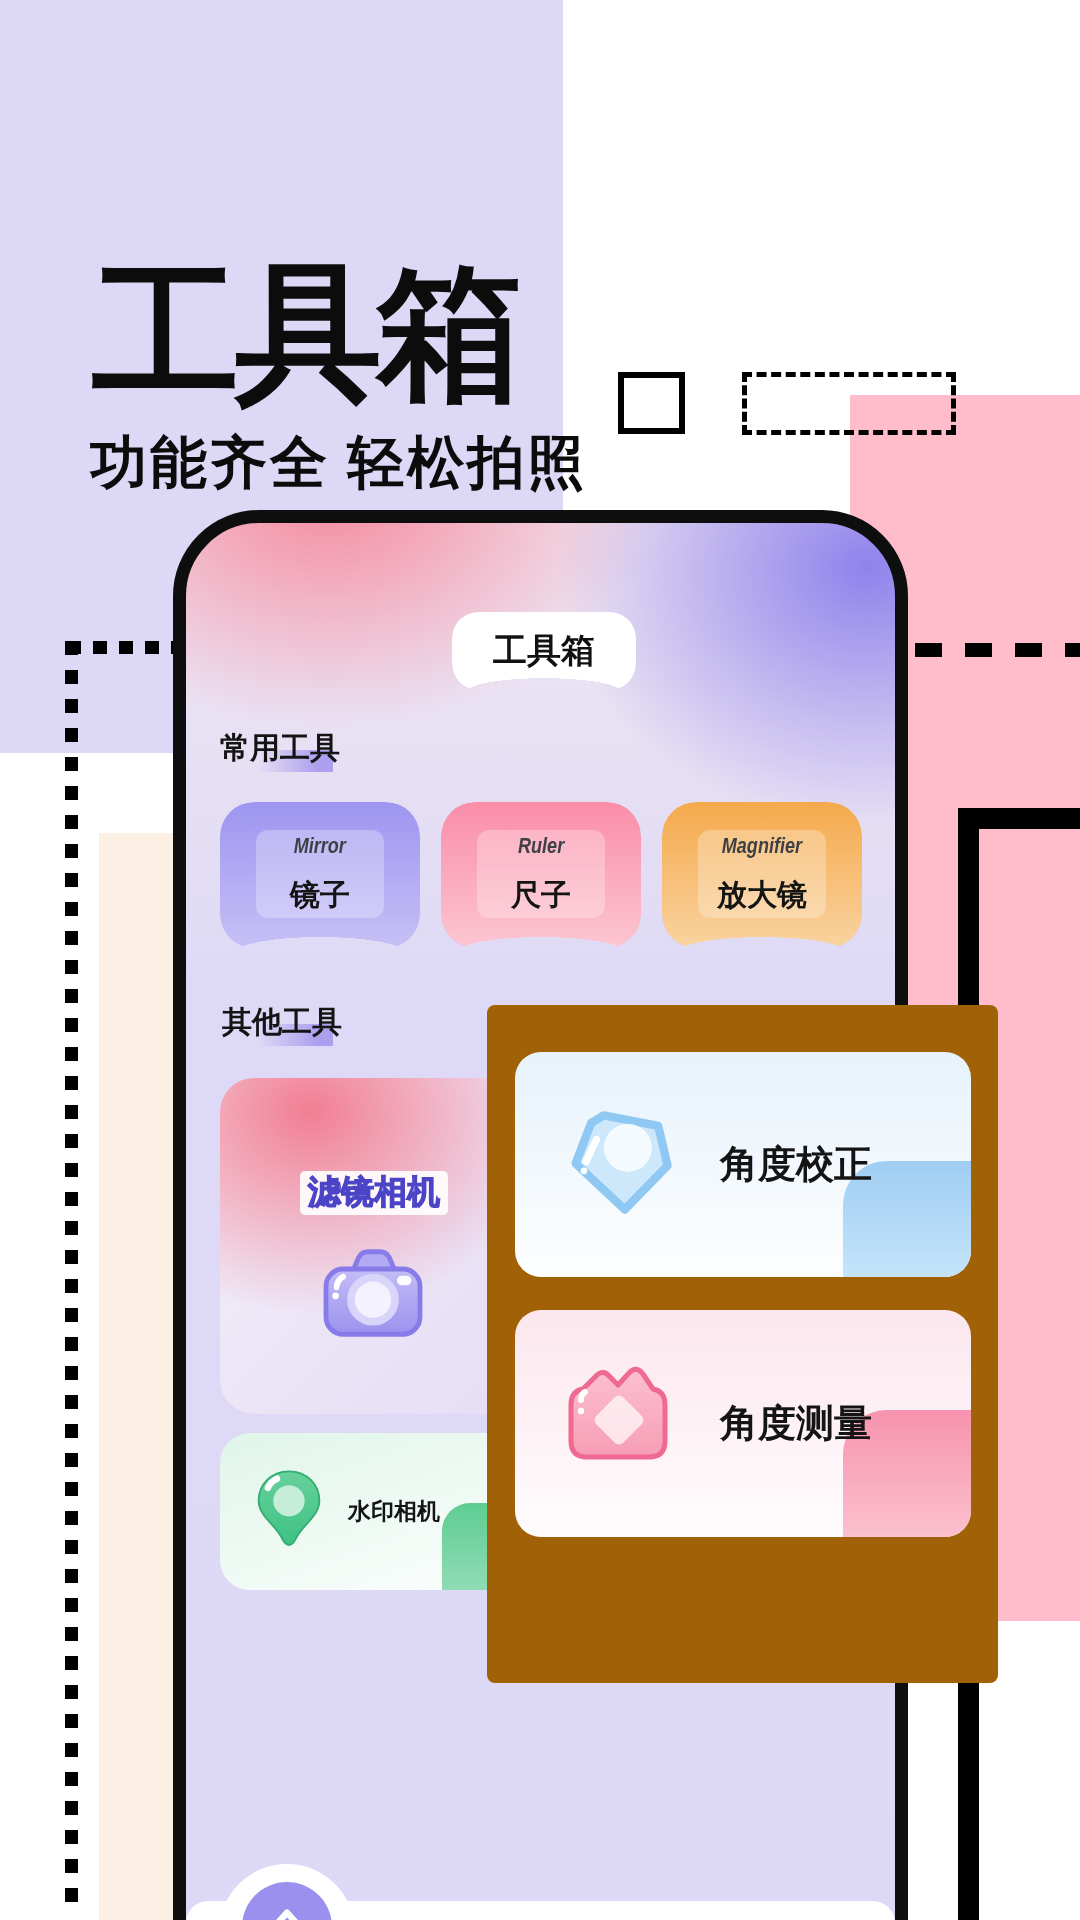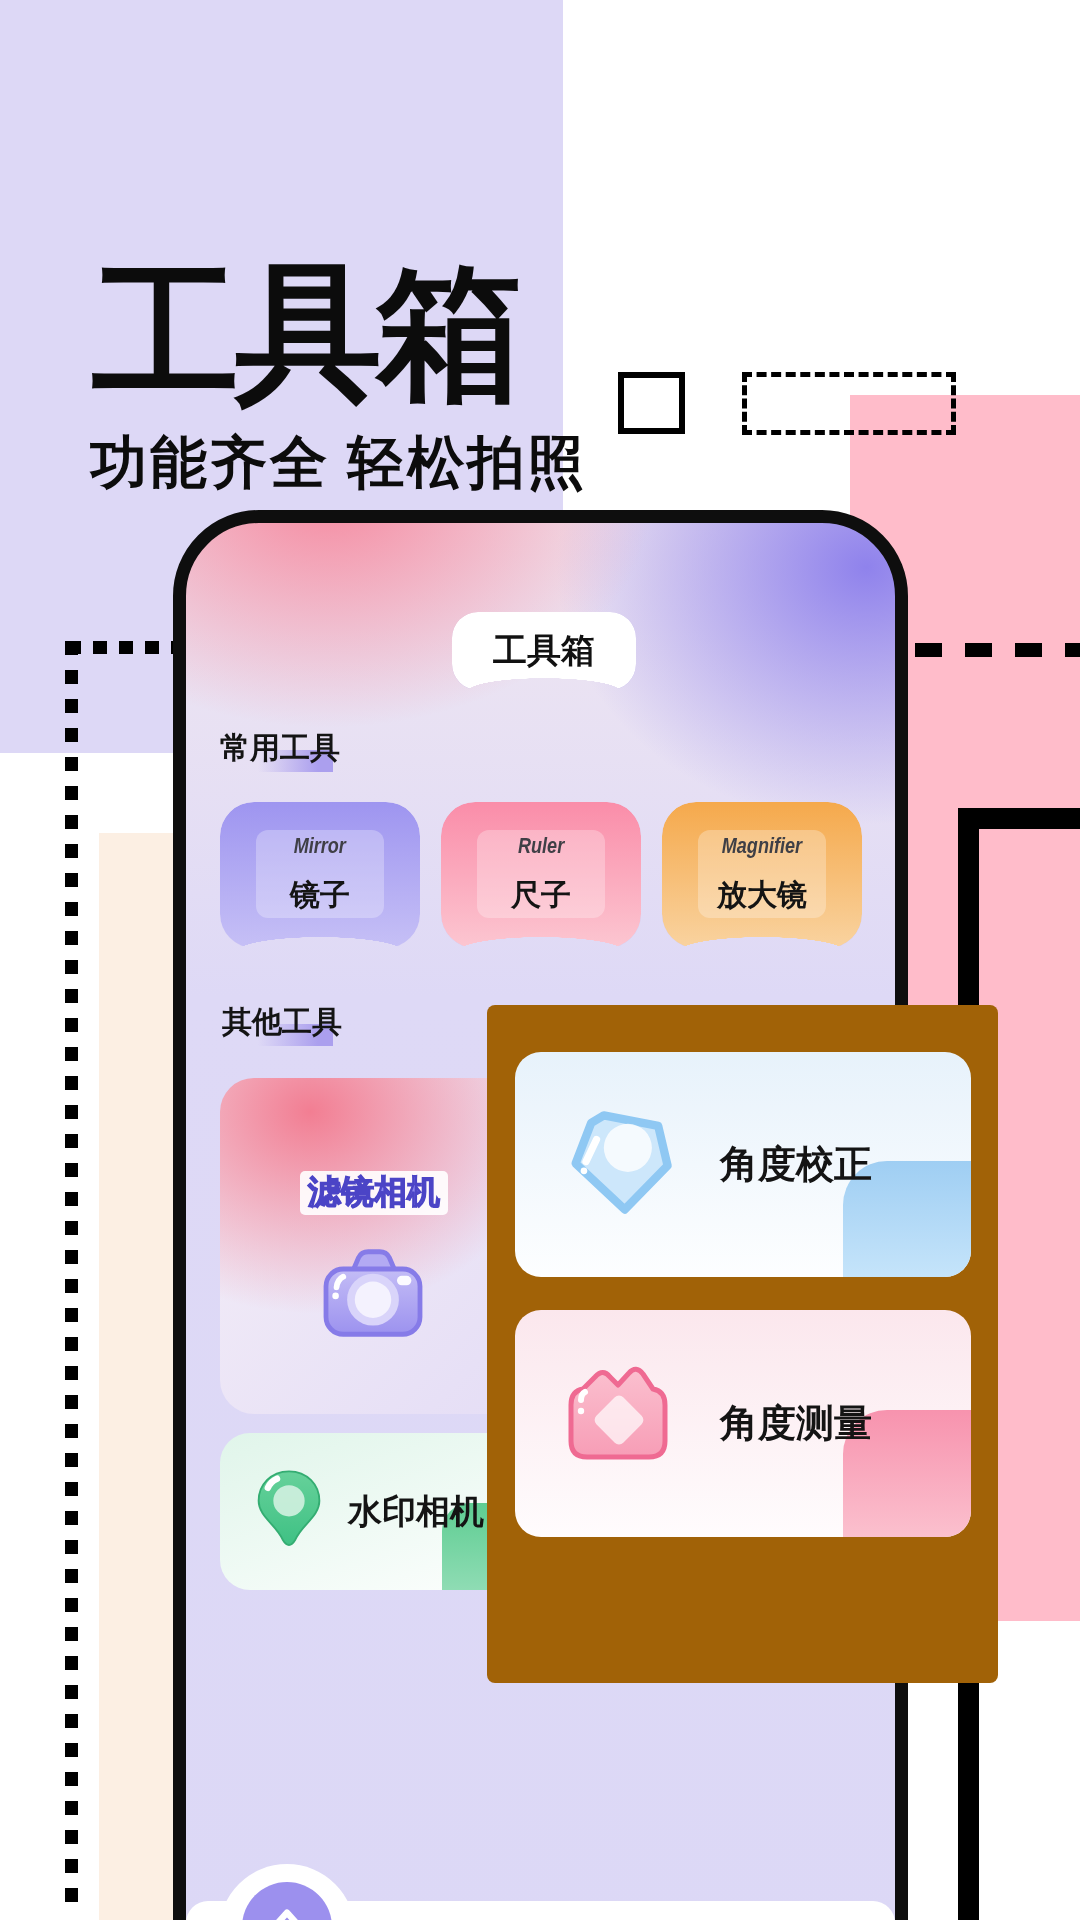--- a/index.html
+++ b/index.html
@@ -74,21 +74,21 @@
   .filter-label{font-size:33px;font-weight:bold;color:#8a84ec;-webkit-text-stroke:1.3px #4b44c6;white-space:nowrap;}
   .filter-cam-icon{position:absolute;left:100px;top:168px;width:106px;height:94px;}
 
   
   .wm-card{left:34px;top:910px;width:646px;height:157px;border-radius:30px;overflow:hidden;cursor:pointer;
     background:linear-gradient(160deg,#e0f5ea 0%,#ffffff 75%);}
   .wm-accent{position:absolute;left:222px;top:70px;width:160px;height:87px;border-radius:28px 0 0 0;
     background:linear-gradient(180deg,#5ecd92 0%,#8fdcb4 100%);}
   .wm-pin{position:absolute;left:34px;top:33px;width:70px;height:88px;}
   .wm-label{position:absolute;left:128px;top:0;bottom:0;display:flex;align-items:center;
-    font-size:34px;font-weight:bold;color:#141414;white-space:nowrap;}
+    font-size:23px;font-weight:bold;color:#141414;white-space:nowrap;}
 
   
   .bottom-bar{left:0px;top:1378px;width:709px;height:122px;background:#fff;border-radius:22px 22px 0 0;}
   .home-bump{left:33px;top:1341px;width:136px;height:136px;border-radius:50%;background:#fff;}
   .home-btn{left:56px;top:1359px;width:90px;height:90px;border-radius:50%;background:#9c90ee;cursor:pointer;
     display:flex;justify-content:center;}
   .home-btn svg{margin-top:14px;}
 
   
   .panel{left:487px;top:1005px;width:511px;height:678px;border-radius:8px;background:#a16207;z-index:6;}

